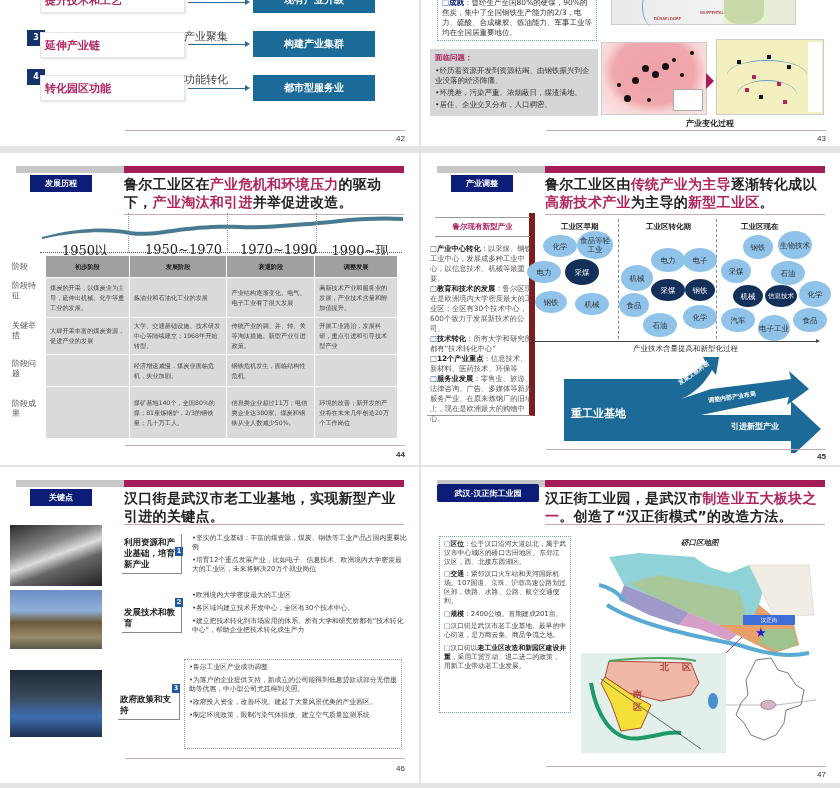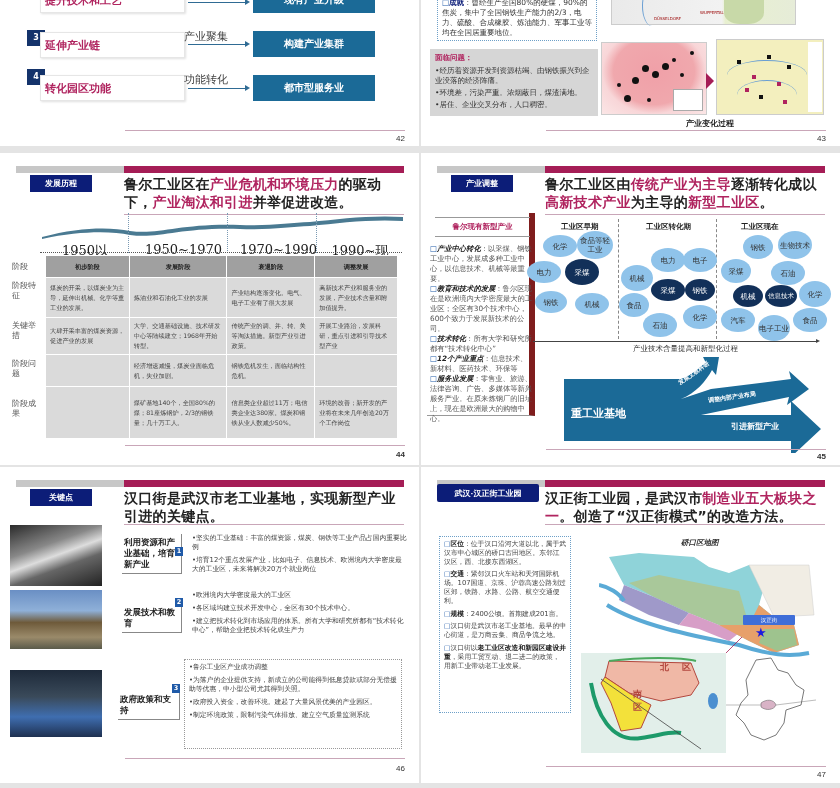--- a/index.html
+++ b/index.html
@@ -60,21 +60,21 @@
   .eraline { position: absolute; left: 40px; top: 99px; width: 362px; border-top: 1px dotted #555; }
   .tbl { position: absolute; left: 45px; top: 102px; width: 353px; border-collapse: collapse; font-size: 6.2px; line-height: 10px; color: #444; }
   .tbl td { border: 1px solid #fff; padding: 3px 4px; vertical-align: middle; background: #dadada; }
   .tbl tr.hdr td { background: #a0a0a0; color: #222; font-weight: bold; text-align: center; height: 22px; }
   .rowlbl { position: absolute; left: 12px; font-size: 8px; color: #555; line-height: 10px; width: 24px; }
 
   
   .s45left { position: absolute; left: 6px; top: 60px; width: 108px; height: 203px; border-right: 6px solid #7f1d1d; border-bottom: 1px solid #999; }
   .s45ltitle { position: absolute; left: 8px; top: 4px; width: 95px; border-top: 1px solid #999; border-bottom: 1px solid #999; color: #b0245f; font-size: 7.5px; font-weight: bold; text-align: center; padding: 4px 0; }
   .s45ltext { position: absolute; left: 3px; top: 31px; width: 104px; font-size: 7.3px; line-height: 10px; color: #555; }
-  .s45ltext b { color: #222; font-style: italic; }
+  .s45ltext b { color: #222; }
   .sqb { color: #1f5aa8; font-weight: bold; }
   .phase-h { position: absolute; top: 69px; font-size: 7.5px; font-weight: bold; color: #222; font-family: "DejaVu Serif", serif; }
   .vdash { position: absolute; top: 66px; height: 120px; border-left: 1px dashed #888; }
   .bub { position: absolute; border-radius: 50%; background: #8fc3ea; color: #333; font-size: 7.5px; font-family: "DejaVu Serif", serif; text-align: center; display: flex; align-items: center; justify-content: center; line-height: 9px; }
   .bub.dark { background: #123059; color: #fff; }
   .axis45 { position: absolute; left: 112px; top: 188px; width: 285px; height: 1px; background: #444; }
   .axis45::after { content: ""; position: absolute; right: -2px; top: -2px; border-left: 4px solid #444; border-top: 2.5px solid transparent; border-bottom: 2.5px solid transparent; }
   .axis45lbl { position: absolute; left: 212px; top: 191px; font-size: 7.5px; color: #333; }
   .arrowtxt { position: absolute; color: #fff; font-size: 7px; font-weight: bold; }
 

